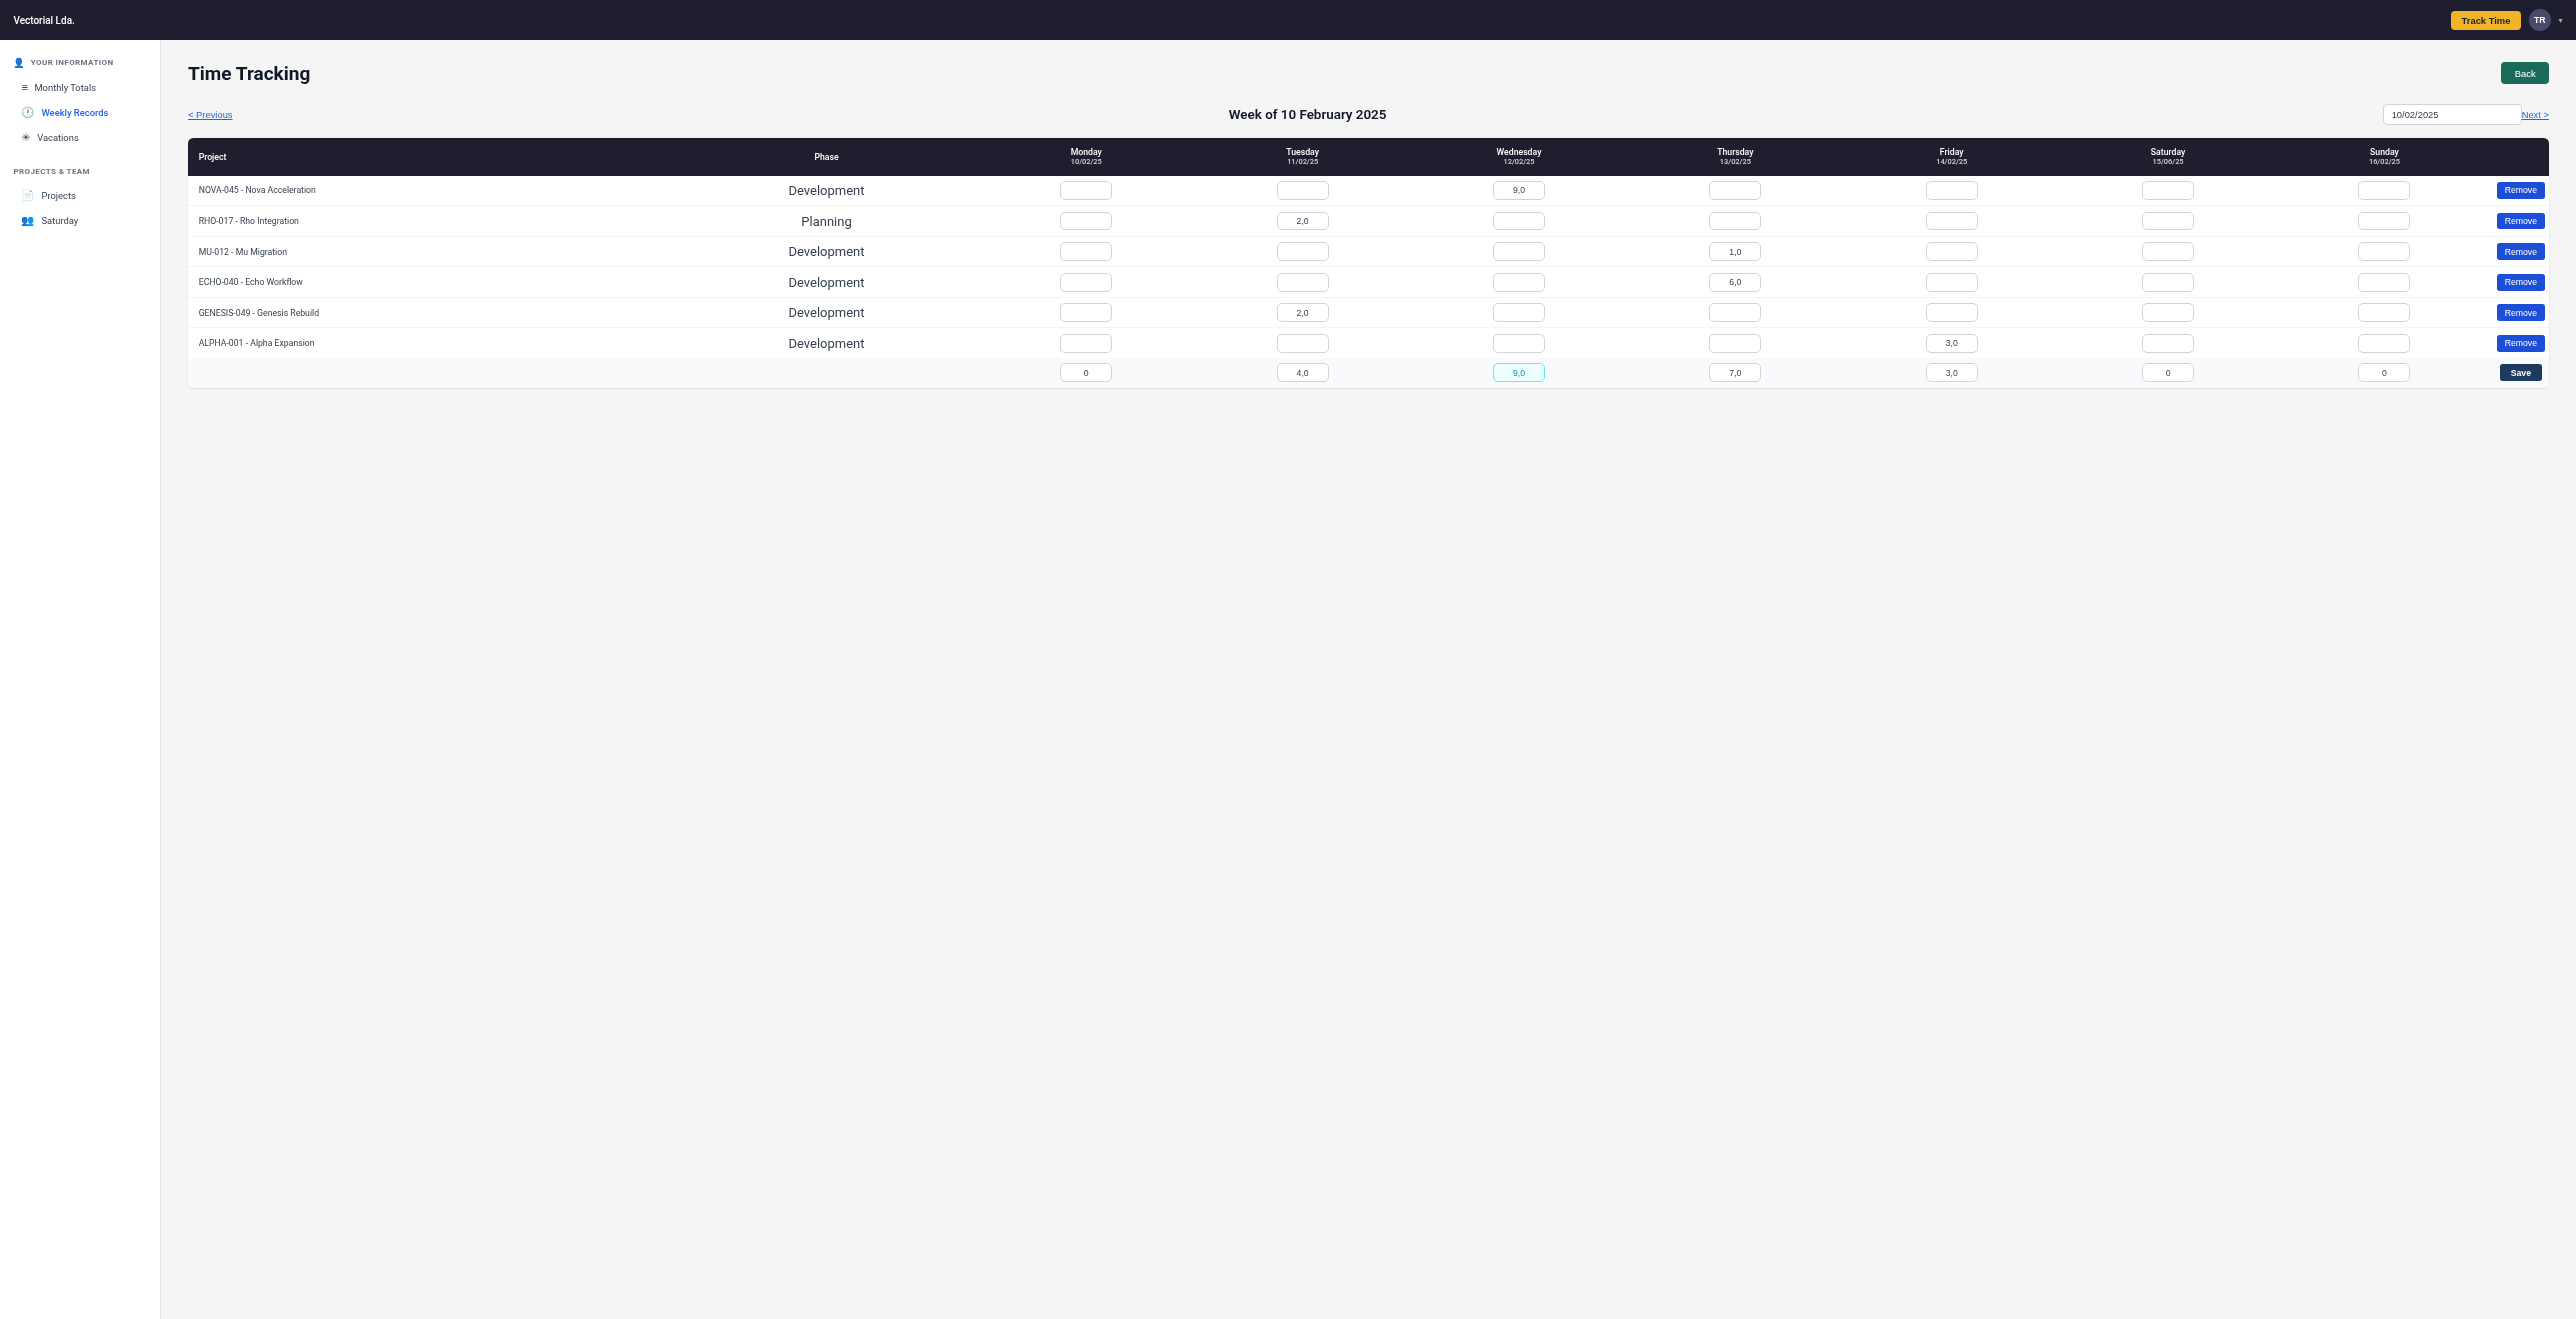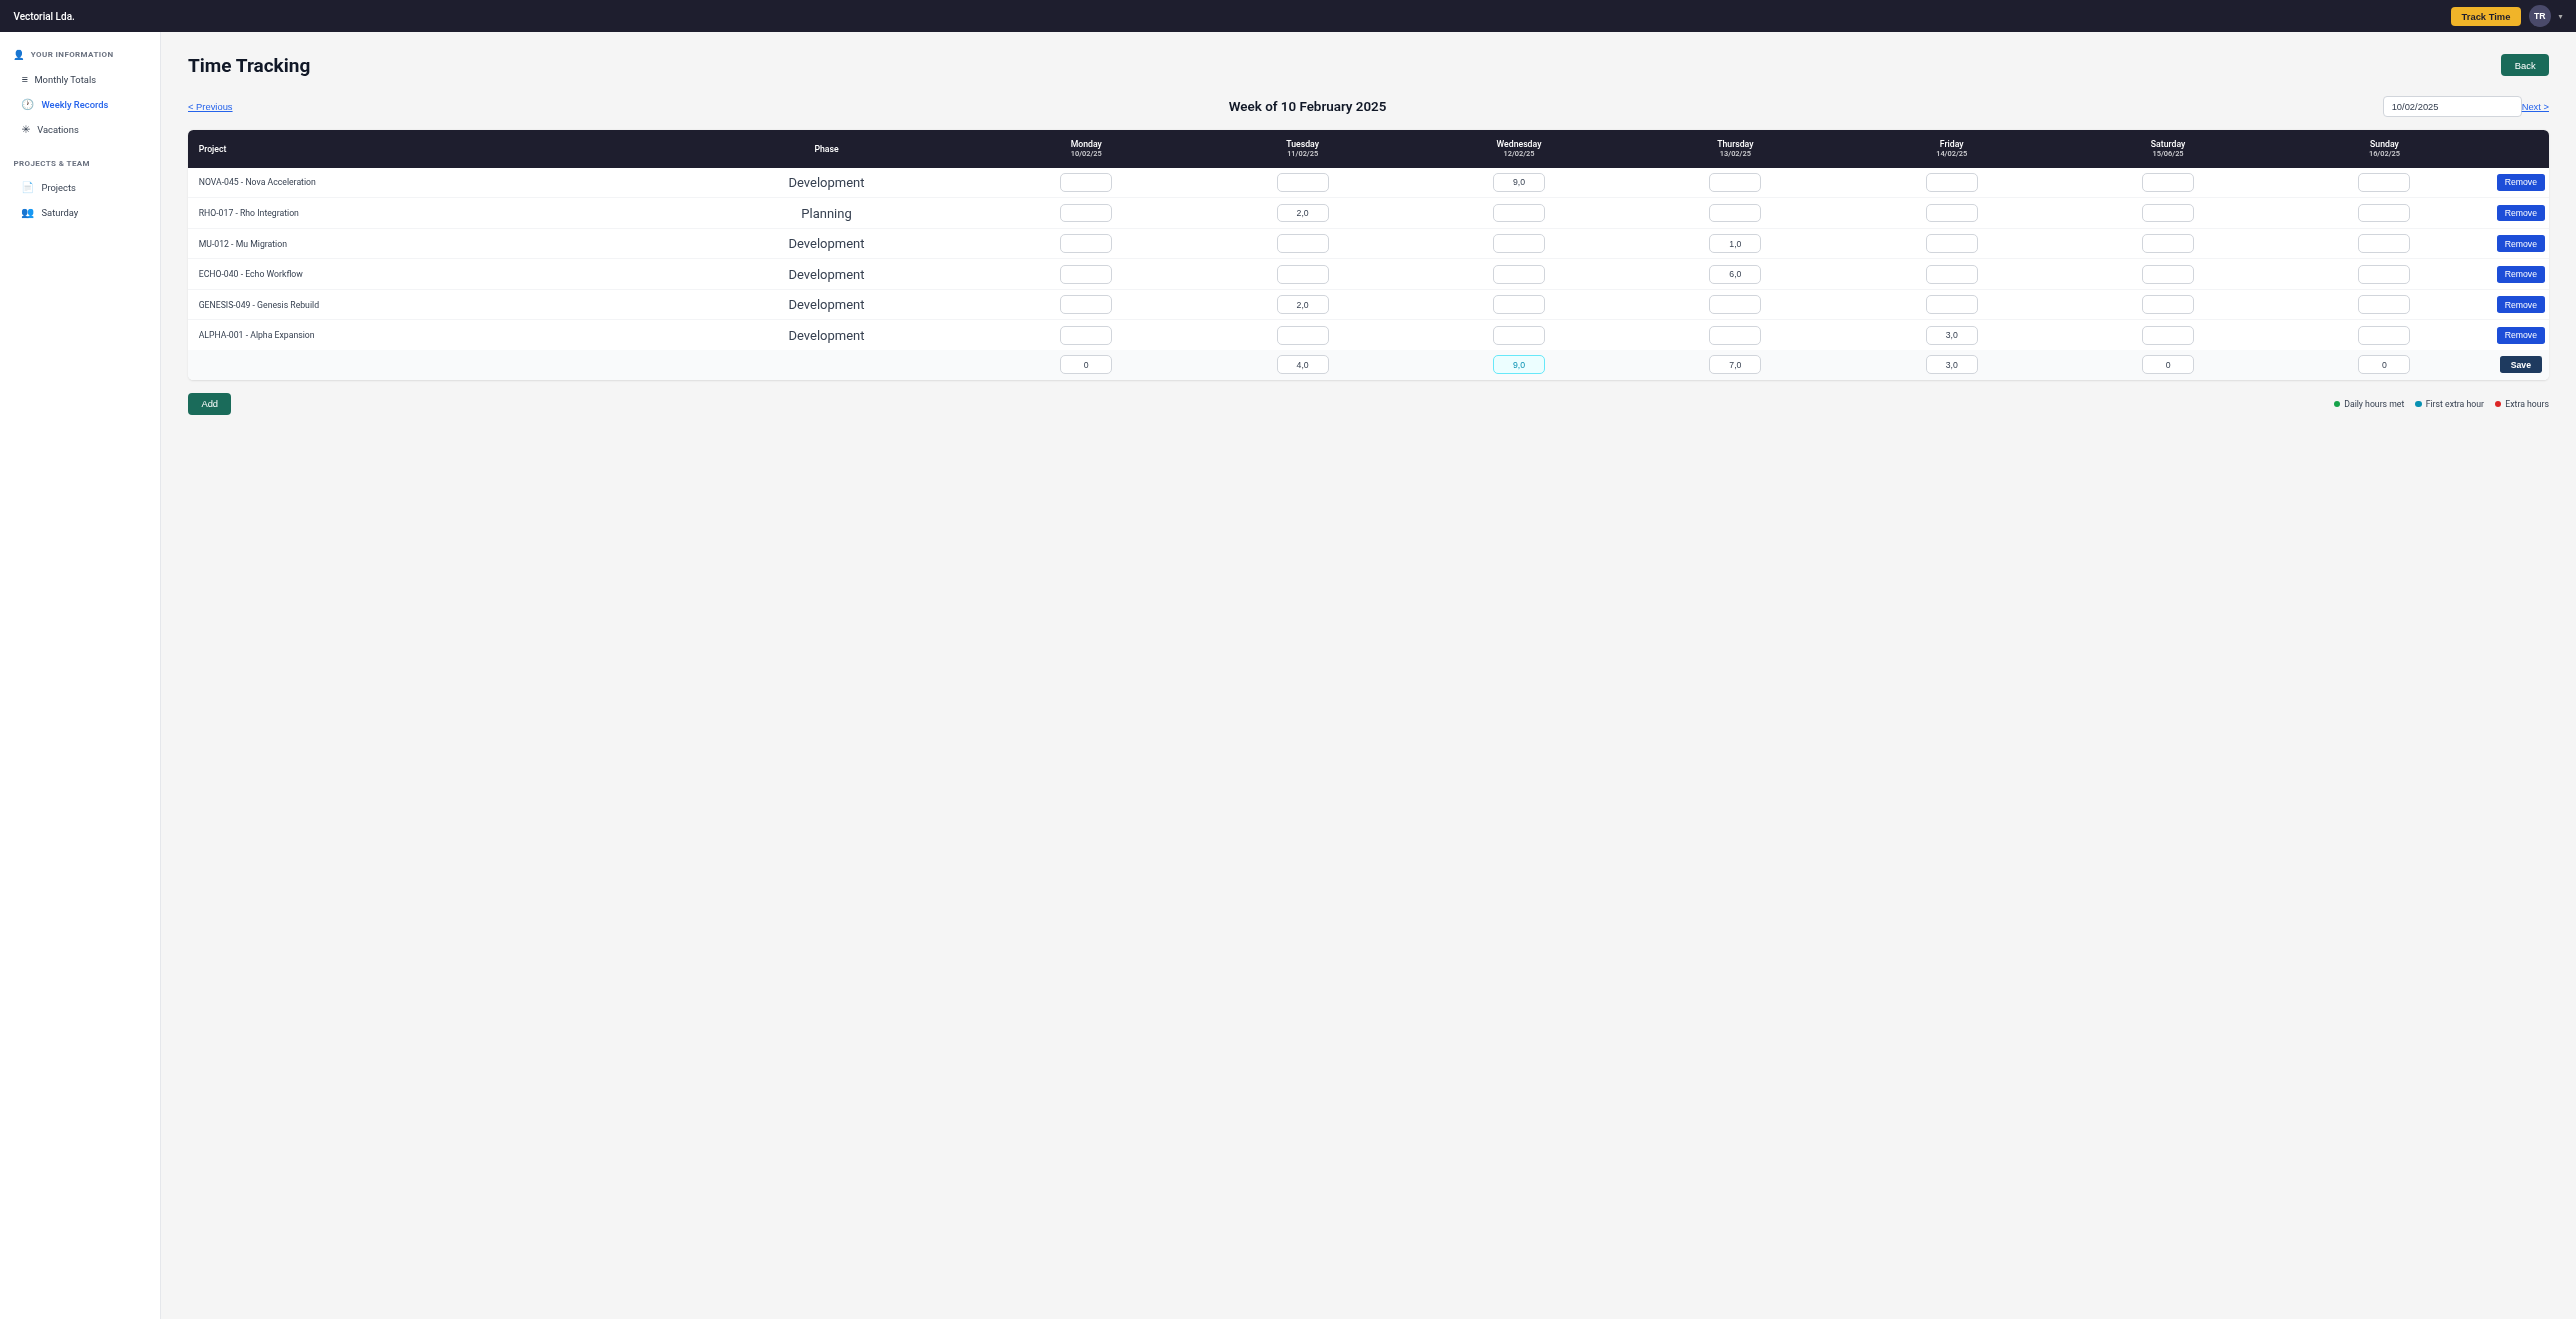--- a/index.html
+++ b/index.html
@@ -6,21 +6,21 @@
     body { font-family: -apple-system, BlinkMacSystemFont, 'Segoe UI', Roboto, sans-serif; font-size: 9.4px; background: #f5f5f5; display: flex; flex-direction: column; height: 100vh; }
 
     
     .topbar {
       background: #1e1e2e;
       color: #fff;
       display: flex;
       align-items: center;
       justify-content: space-between;
       padding: 0 13.4px;
-      height: 32px;
+      height: 40px;
       flex-shrink: 0;
     }
     .topbar-title { font-size: 10px; font-weight: 500; }
     .topbar-right { display: flex; align-items: center; gap: 8px; }
     .btn-track-time {
       background: #f0b429;
       color: #1e1e2e;
       border: none;
       border-radius: 4px;
       padding: 4px 10.7px;
@@ -415,33 +415,16 @@
           <td>
             <input class="time-input" value="0" style="">
           </td>
           <td>
             <button class="btn-save">Save</button>
           </td>
         </tr>
       </tfoot>
     </table>
 
-    <div class="footer-row">
-      <button class="btn-add">Add</button>
-      <div class="legend">
-        <div class="legend-item">
-          <div class="legend-dot dot-green"></div>
-          <span>Daily hours met</span>
-        </div>
-        <div class="legend-item">
-          <div class="legend-dot dot-teal"></div>
-          <span>First extra hour</span>
-        </div>
-        <div class="legend-item">
-          <div class="legend-dot dot-red"></div>
-          <span>Extra hours</span>
-        </div>
-      </div>
-    </div>
 
   </div>
 </div>
 
 
 </body></html>

